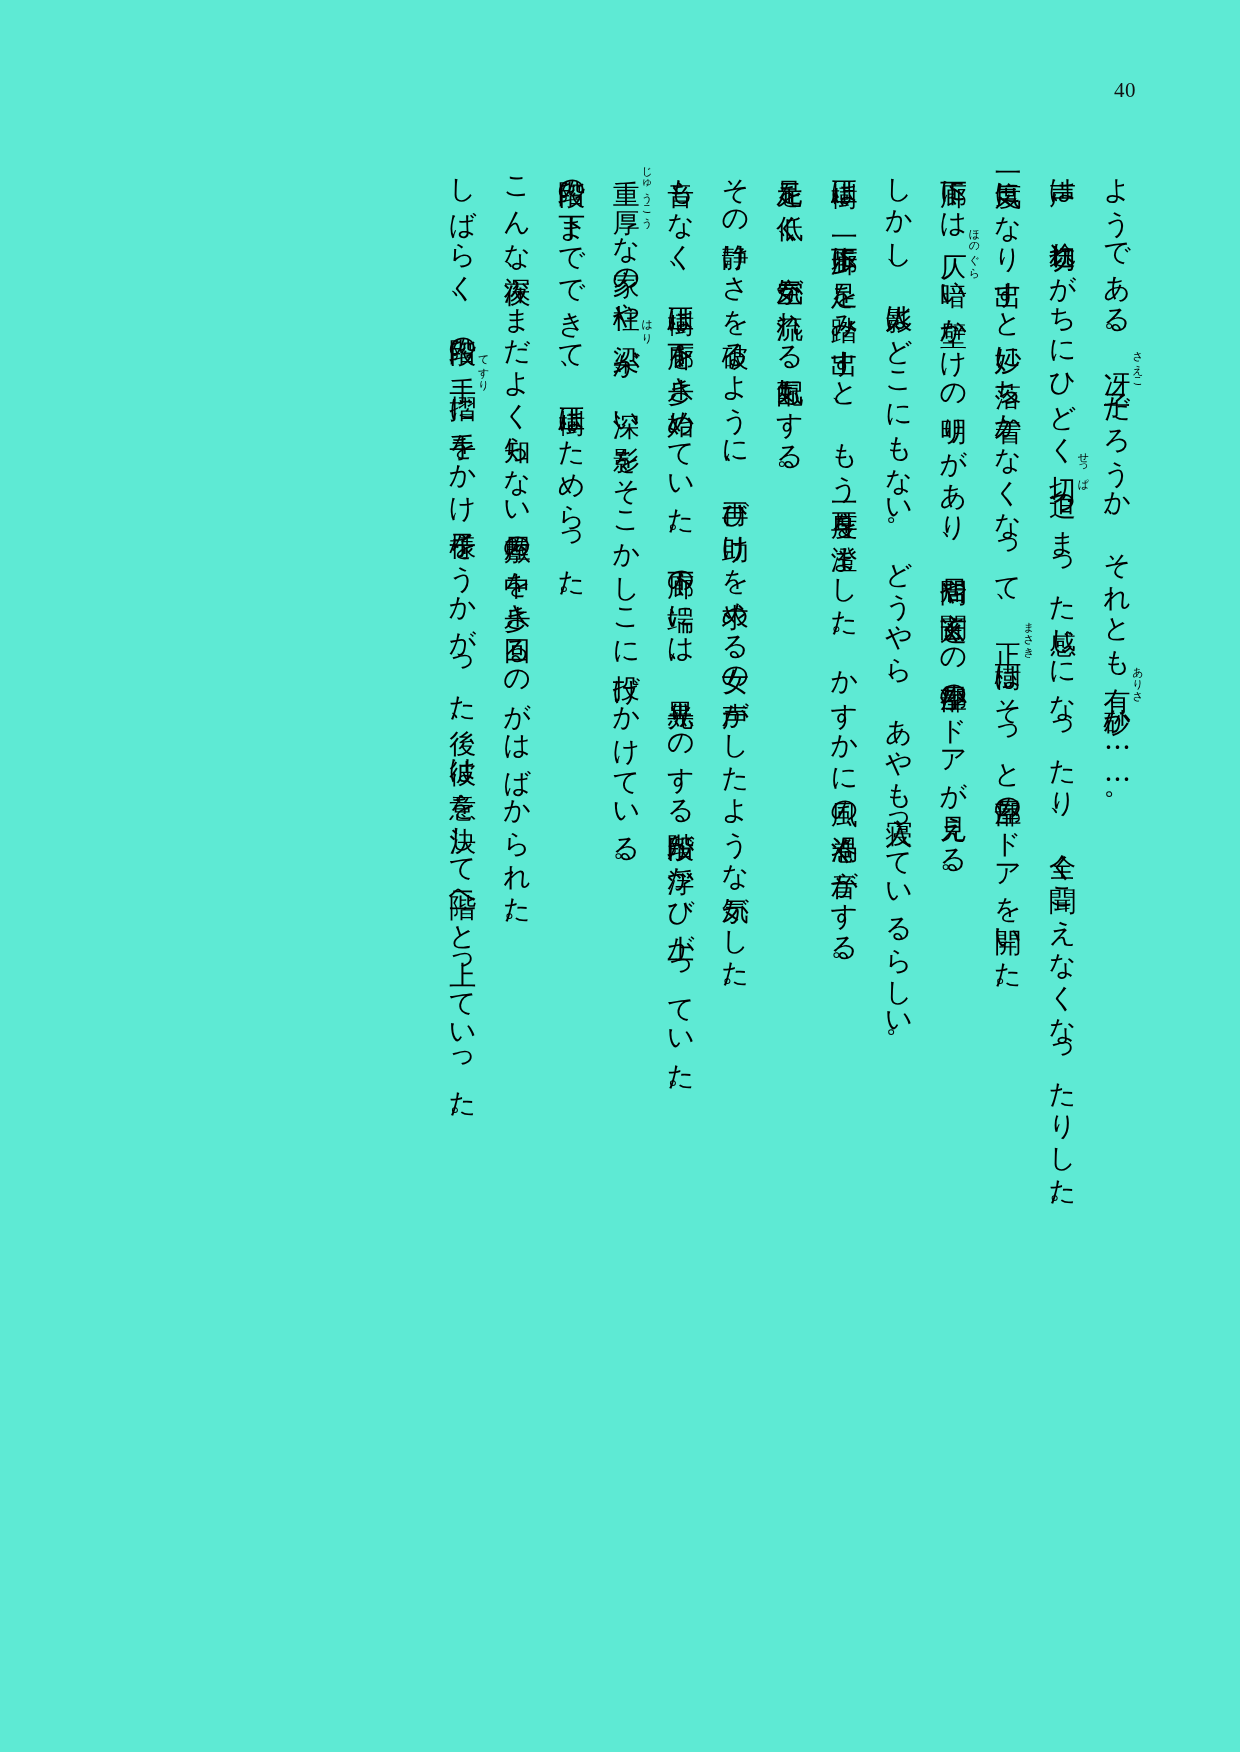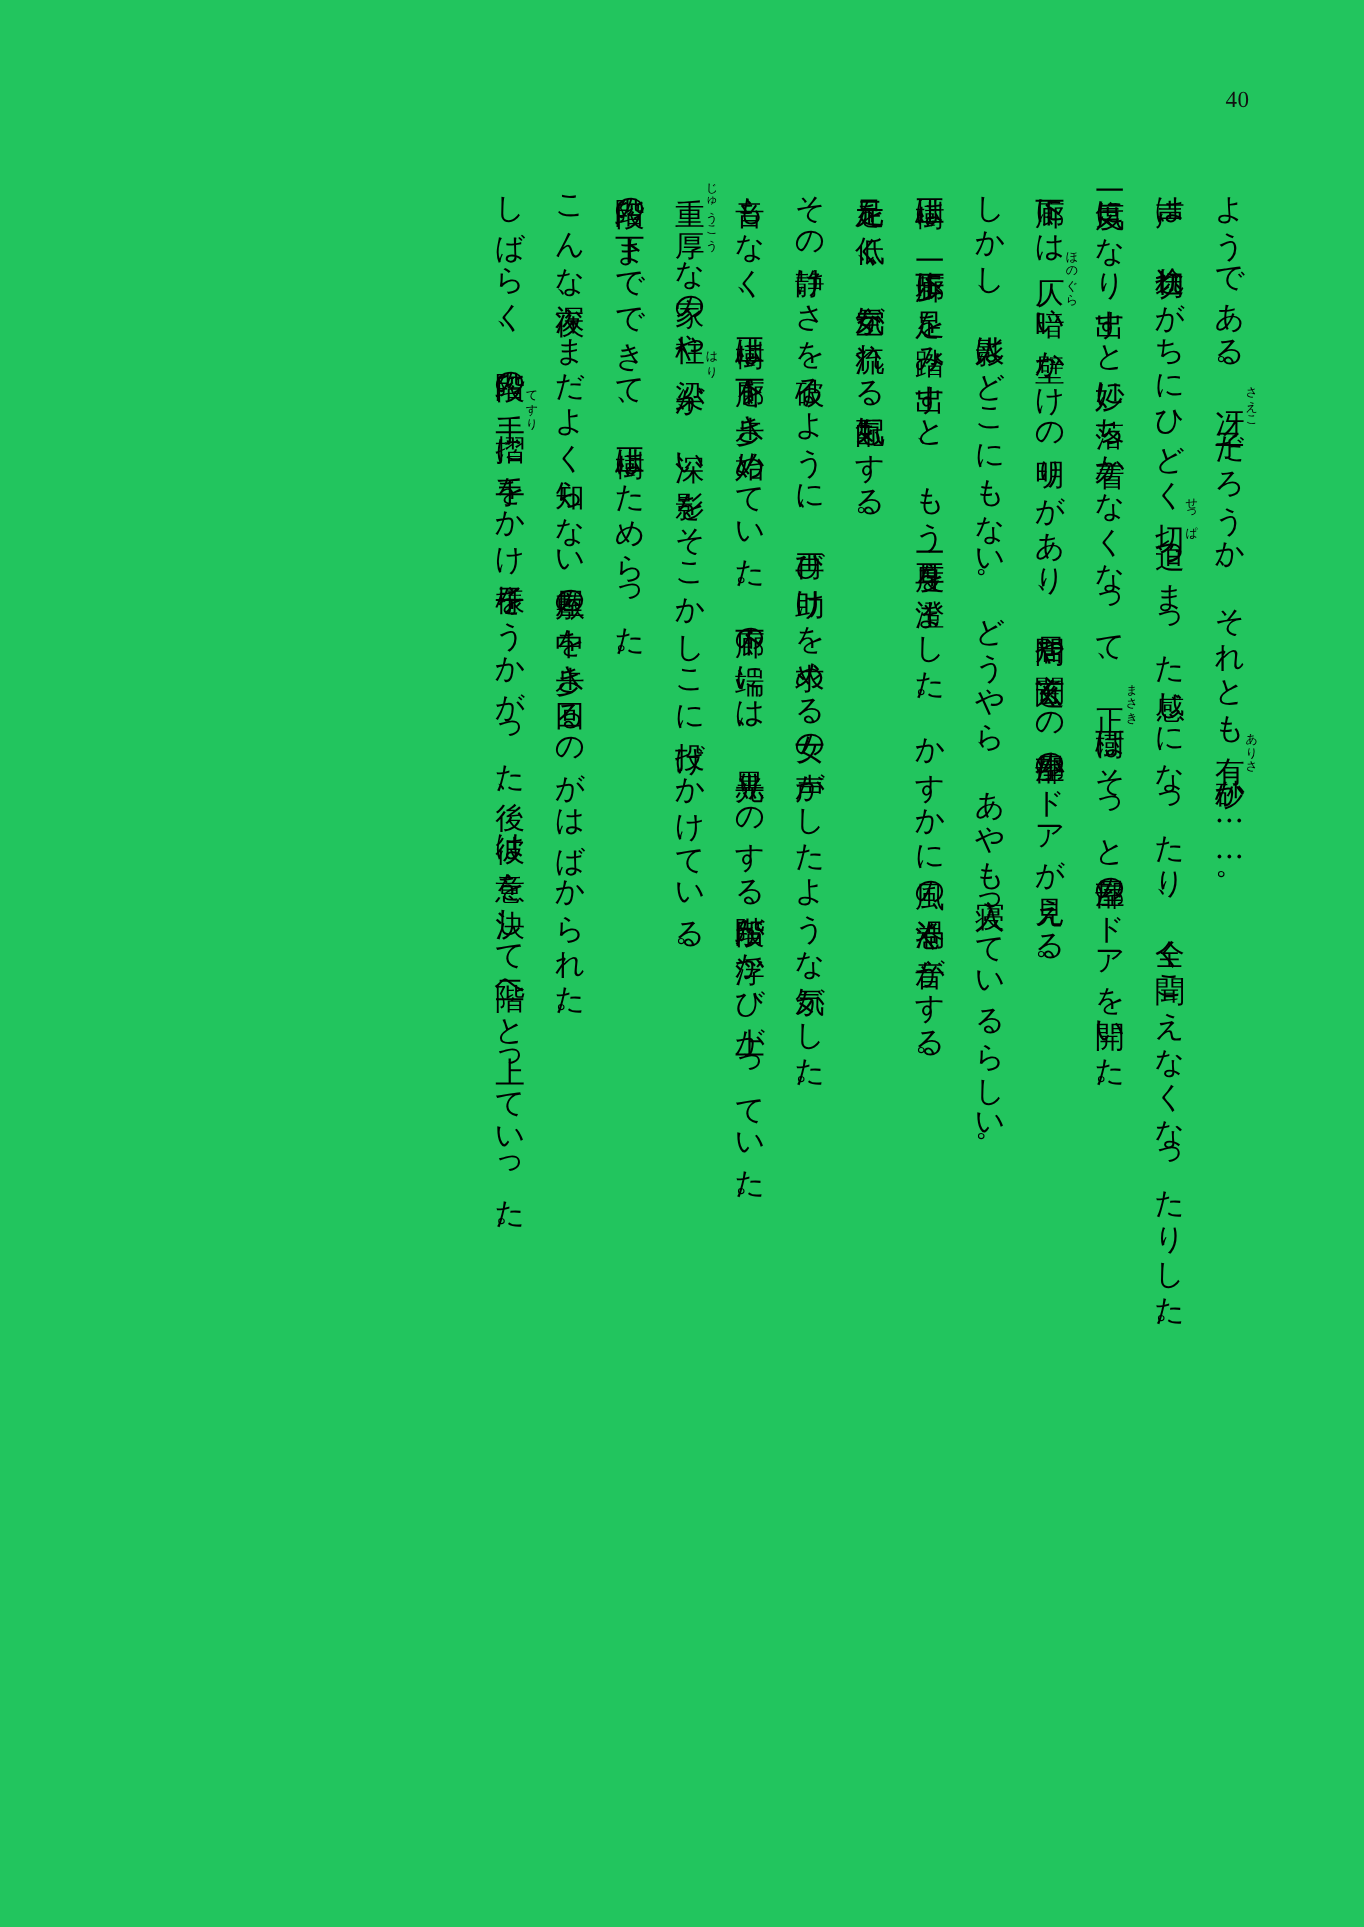--- a/index.html
+++ b/index.html
@@ -4,21 +4,21 @@
 <style>
   html, body {
     margin: 0;
     padding: 0;
     background: #ffffff;
   }
   .page {
     position: relative;
     width: 1240px;
     height: 1752px;
-    background: #22c55e;
+    background: #5eead4;
     font-family: "DejaVu Serif", "Liberation Serif", serif;
     color: #000000;
     overflow: hidden;
   }
   .page-number {
     position: absolute;
     top: 78px;
     right: 104px;
     font-size: 21px;
     font-family: "Liberation Serif", serif;

